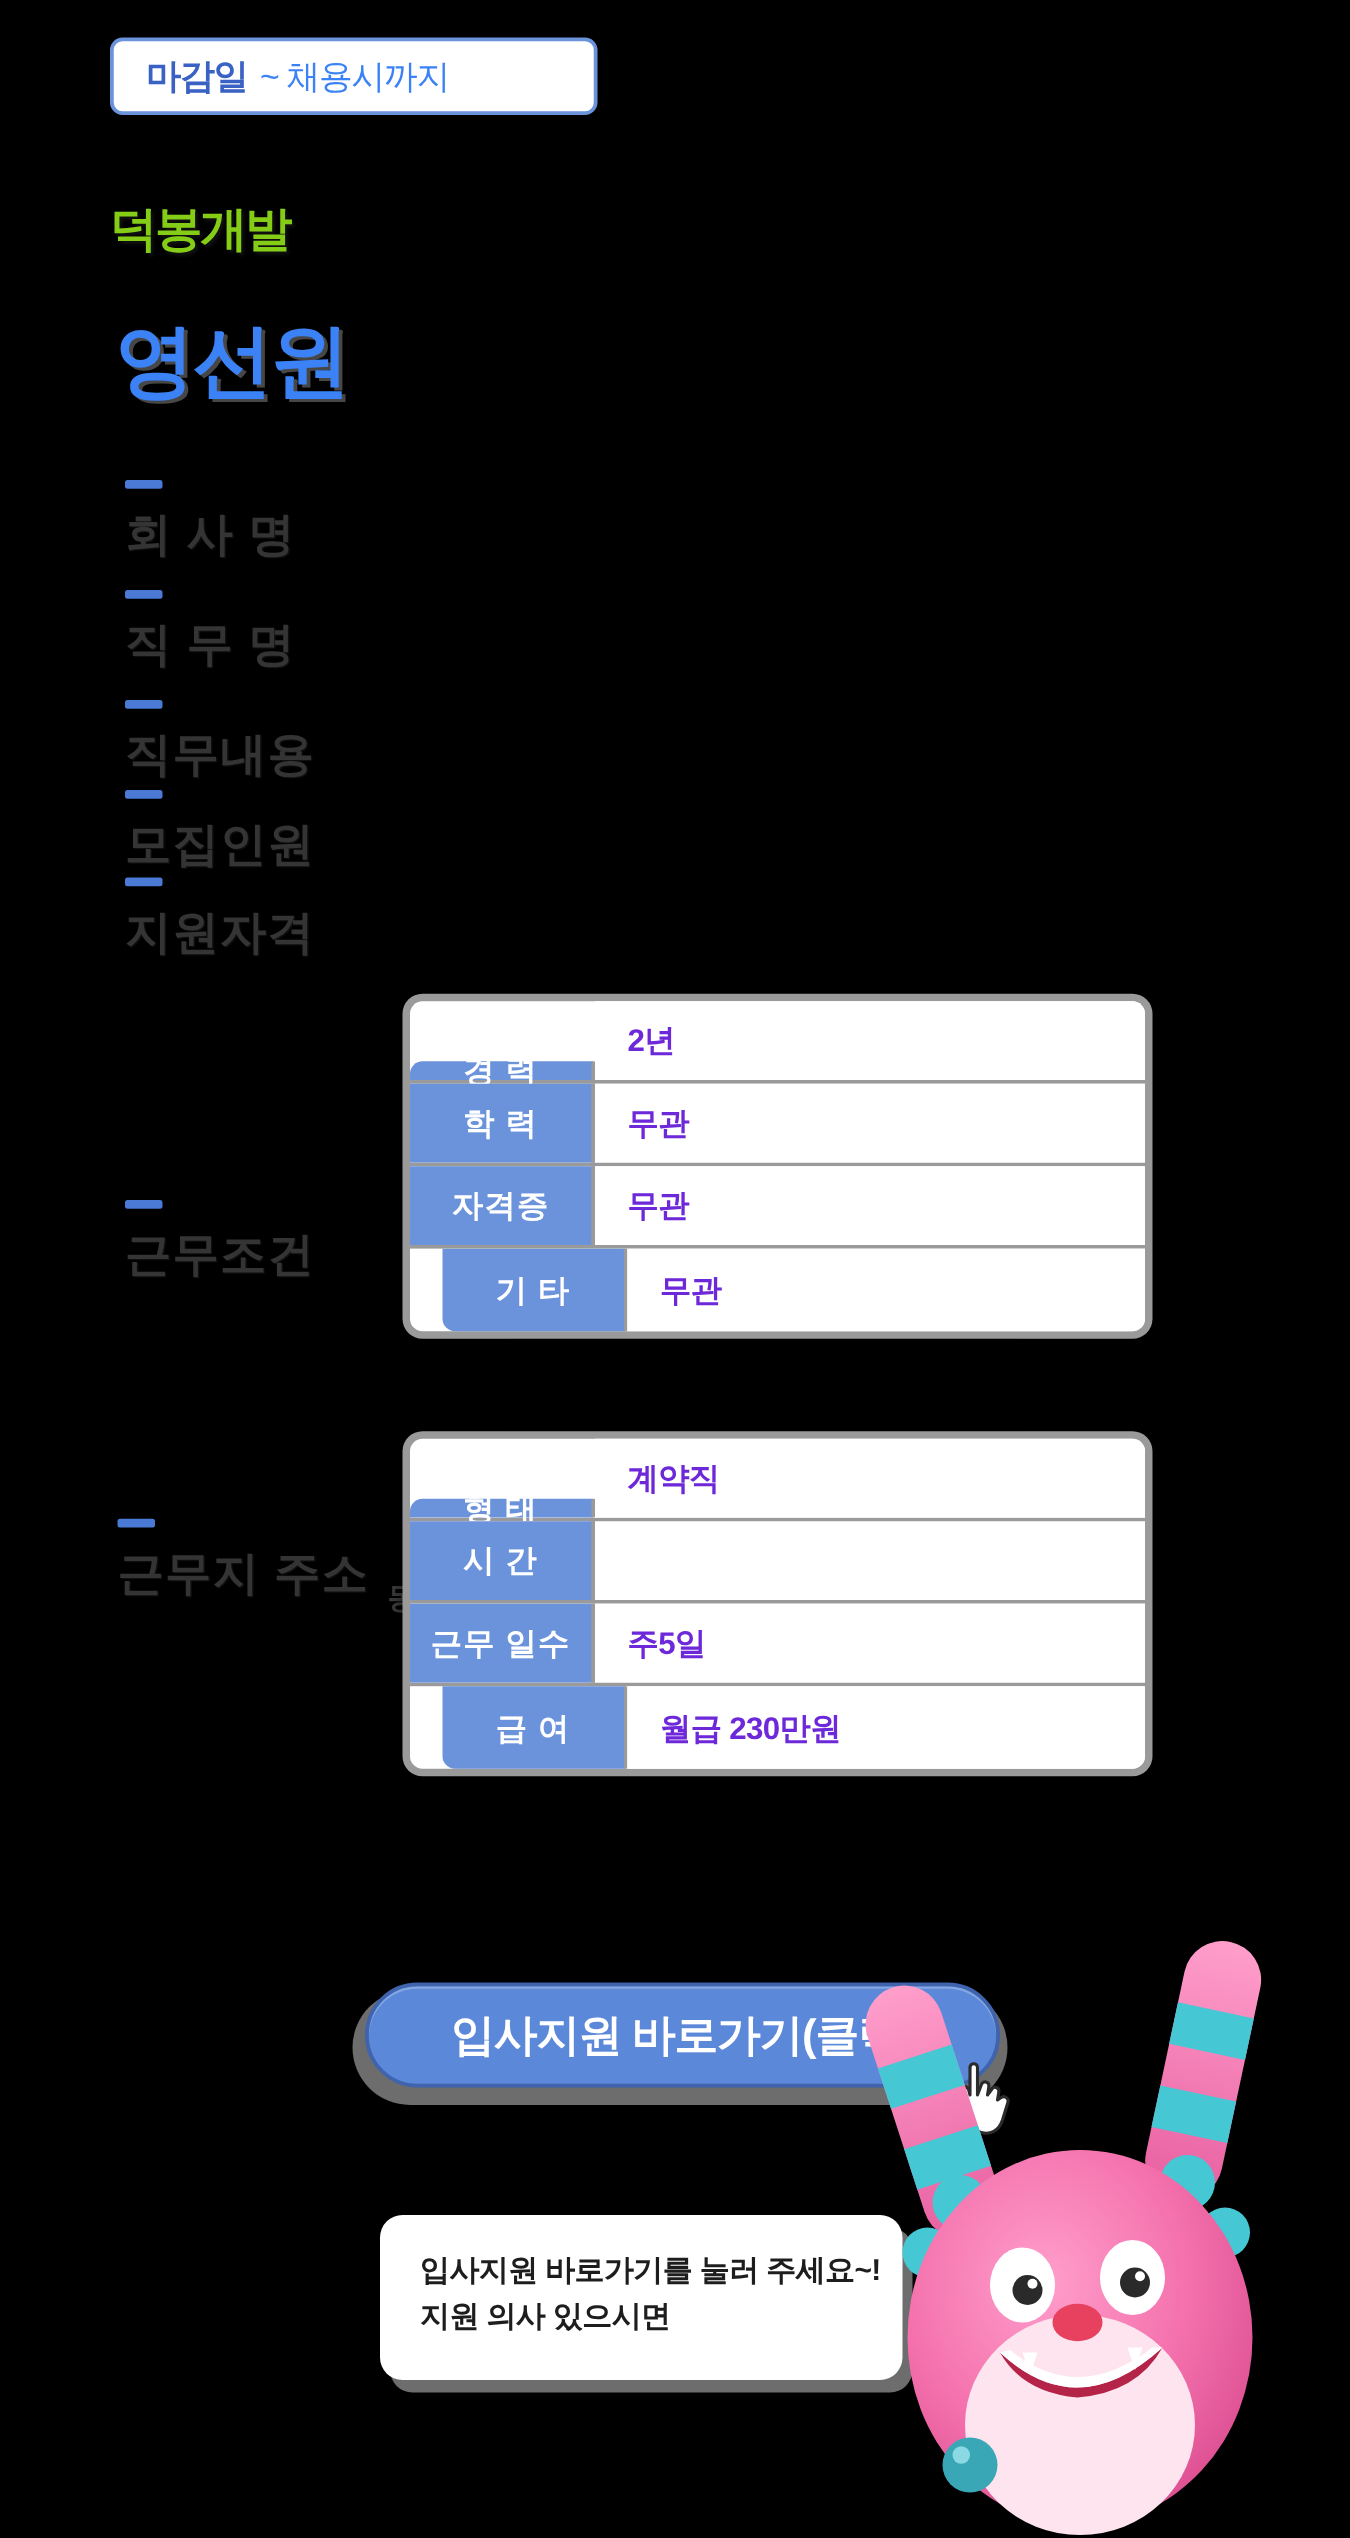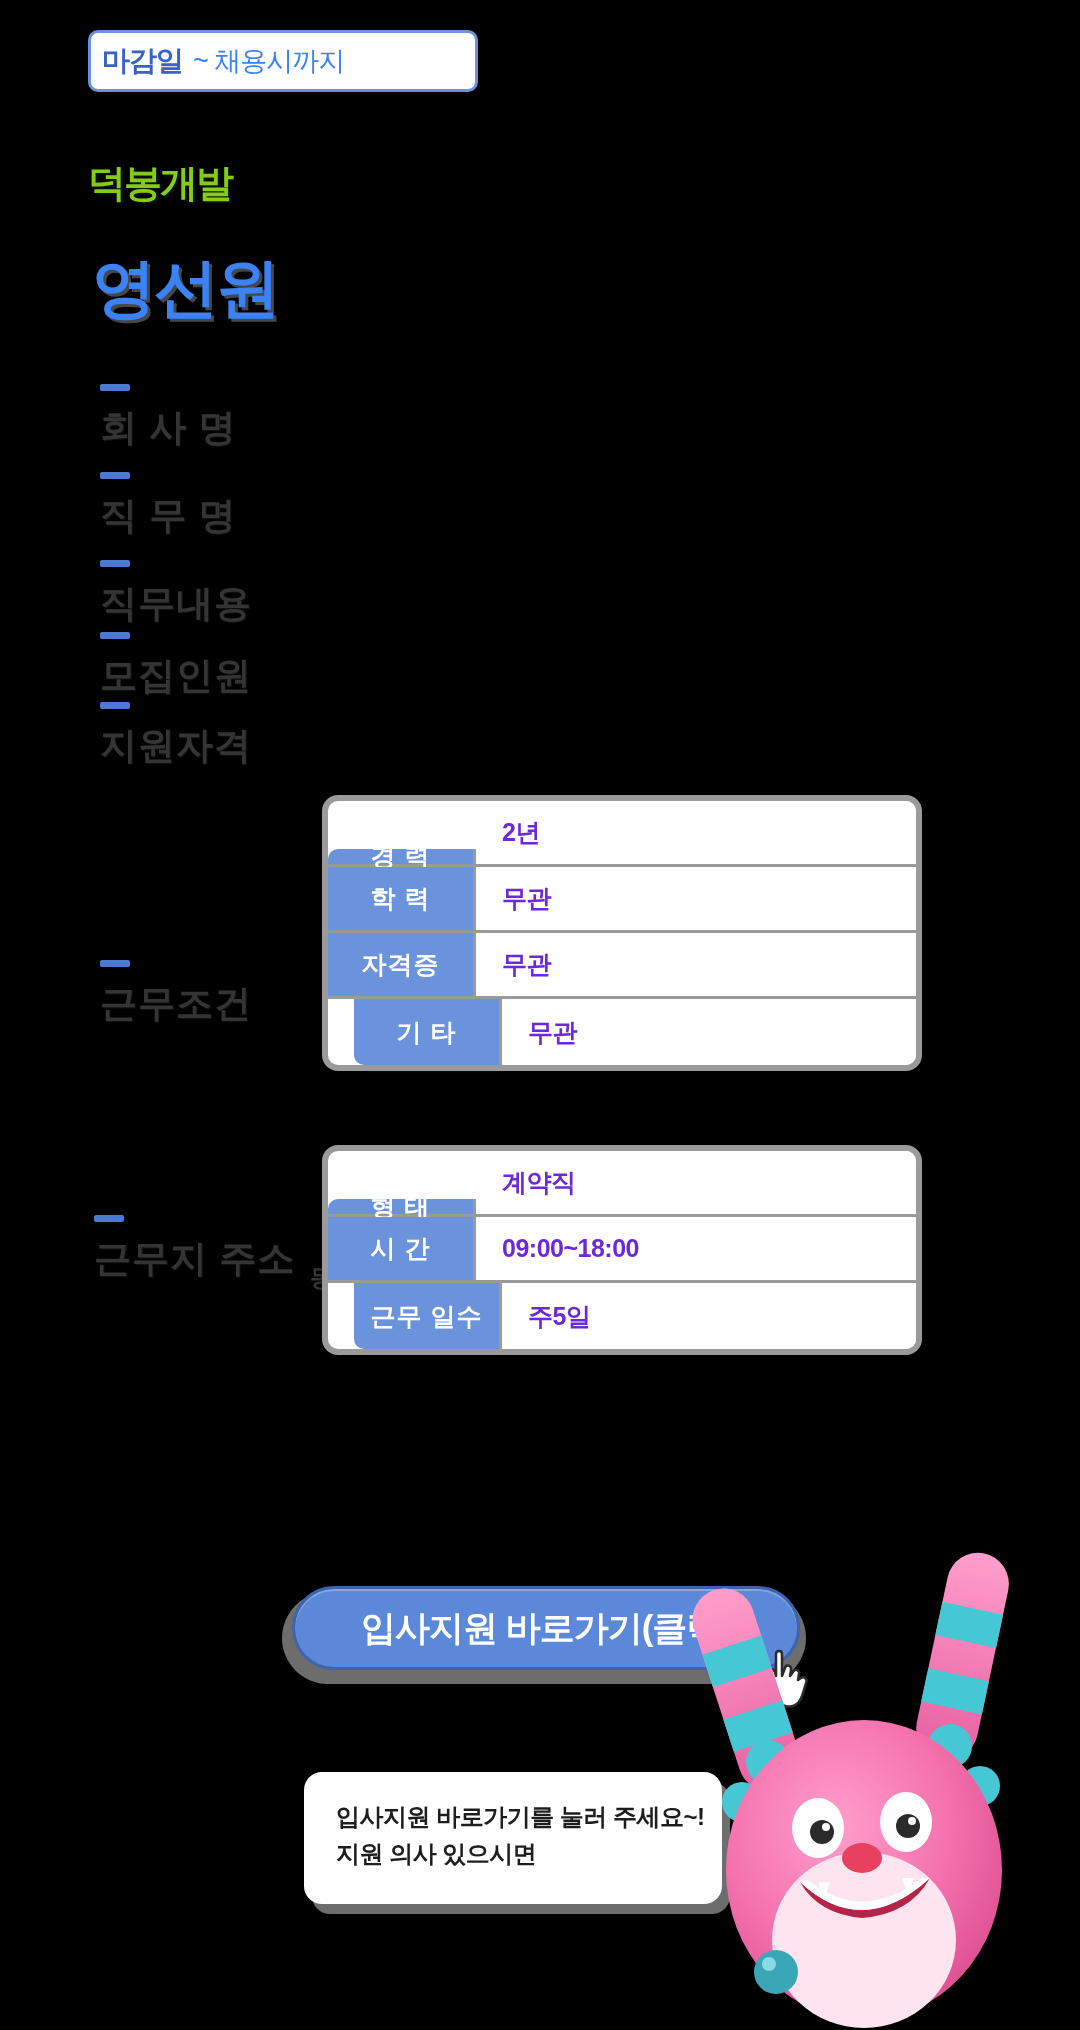--- a/index.html
+++ b/index.html
@@ -22,21 +22,21 @@
     position: absolute;
     left: 88px;
     top: 30px;
     width: 390px;
     height: 62px;
     background: #ffffff;
     border: 3px solid #6b93db;
     border-radius: 10px;
     display: flex;
     align-items: center;
-    padding-left: 11px;
+    padding-left: 26px;
     box-shadow: 0 4px 8px rgba(0,0,0,0.45);
   }
   .deadline-label {
     font-size: 28px;
     font-weight: bold;
     color: #3a62c4;
     letter-spacing: -1px;
   }
   .deadline-value {
     font-size: 27px;
@@ -302,25 +302,28 @@
   </div>
 </div>
 
 <div class="info-table table-conditions">
   <div class="info-row">
     <div class="info-key">형   태</div>
     <div class="info-val">계약직</div>
   </div>
   <div class="info-row">
     <div class="info-key">시   간</div>
-    <div class="info-val">09:00~18:00</div>
   </div>
   <div class="info-row">
     <div class="info-key">근무 일수</div>
     <div class="info-val">주5일</div>
+  </div>
+  <div class="info-row">
+    <div class="info-key">급   여</div>
+    <div class="info-val">월급 230만원</div>
   </div>
 </div>
 
 <div class="apply-shadow"></div>
 <div class="apply-button">입사지원 바로가기(클릭)</div>
 
 <svg class="cursor-icon" viewBox="0 0 54 64">
   <path d="M14 6 C14 2 20 2 20 6 L20 28 L23 20 C24 16 30 17 29 22 L28 28 L31 24 C33 20 38 22 37 26 L36 32 L39 30 C42 28 46 31 44 35 L40 48 C37 57 30 60 23 58 C16 56 12 50 10 42 L6 26 C5 21 11 19 13 24 L14 28 Z" fill="#ffffff" stroke="#2b2b2b" stroke-width="2.5" stroke-linejoin="round"></path>
 </svg>
 

